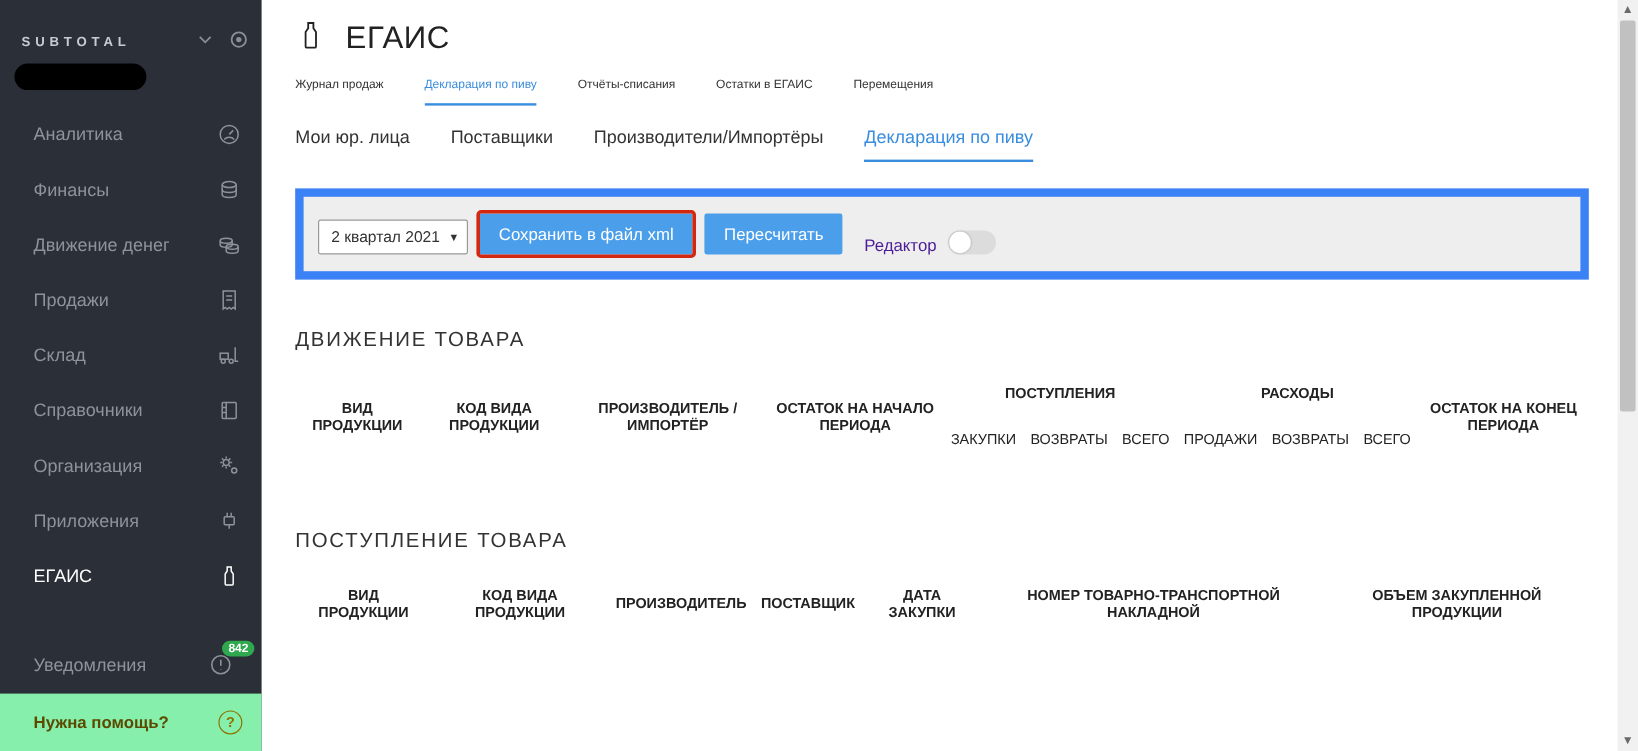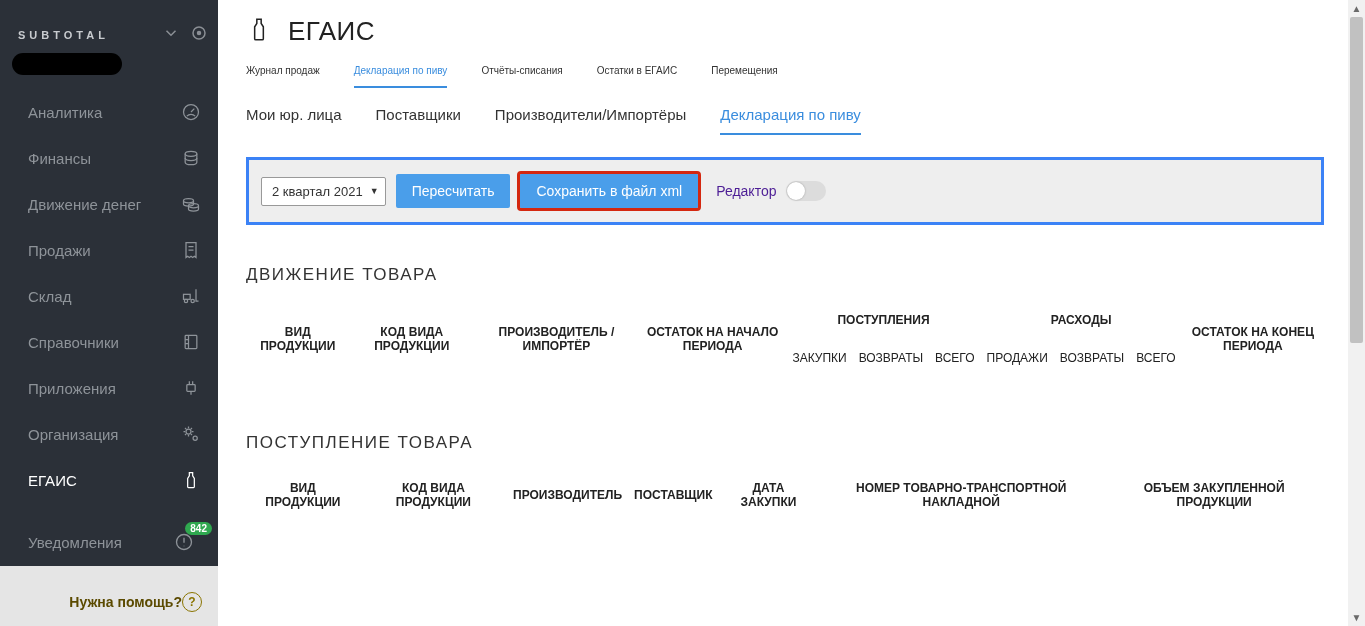--- a/index.html
+++ b/index.html
@@ -17,21 +17,21 @@
   .nav { flex: 1; padding-top: 8px; }
   .nav-item { display: flex; align-items: center; justify-content: space-between; padding: 12px 16px 12px 28px; cursor: pointer; font-size: 15px; color: #8e9399; }
   .nav-item.active { color: #fff; }
   .nav-item .icon { width: 22px; height: 22px; display: flex; align-items: center; justify-content: center; color: #8e9399; }
   .nav-item.active .icon { color: #fff; }
 
   .nav-notif { display: flex; align-items: center; justify-content: space-between; padding: 14px 16px 14px 28px; color: #8e9399; font-size: 15px; }
   .notif-icon-wrap { position: relative; width: 28px; height: 20px; }
   .notif-badge { position: absolute; top: -10px; right: -10px; background: #2fa84f; color: #fff; font-size: 10px; font-weight: 700; padding: 1px 5px; border-radius: 8px; }
 
-  .help-bar { background: #e5e5e5; color: #5b4a00; font-size: 14px; font-weight: 700; padding: 26px 16px 14px 28px; display: flex; align-items: center; justify-content: flex-end; }
+  .help-bar { background: #86efac; color: #5b4a00; font-size: 14px; font-weight: 700; padding: 14px 16px 14px 28px; display: flex; align-items: center; justify-content: space-between; }
   .help-icon { width: 20px; height: 20px; border: 1.5px solid #8a7400; border-radius: 50%; display: flex; align-items: center; justify-content: center; font-size: 12px; color: #8a7400; }
 
   
   .main-wrap { flex: 1; display: flex; height: 100%; }
   .main { flex: 1; overflow-y: auto; padding: 16px 24px 40px 28px; }
   .vscroll { width: 17px; background: #f1f1f1; display: flex; flex-direction: column; justify-content: space-between; align-items: center; }
   .vscroll .arrow { width: 100%; height: 17px; display:flex; align-items:center; justify-content:center; color:#6a6a6a; font-size:10px; cursor:pointer; }
   .vscroll .track { flex:1; width:100%; position:relative; }
   .vscroll .thumb { position:absolute; left:2px; right:2px; top:0; height:55%; background:#c1c1c1; border-radius:2px; }
 
@@ -39,21 +39,21 @@
   .page-title { font-size: 26px; font-weight: 400; letter-spacing: 0.5px; color: #222; }
 
   .tabs { display: flex; gap: 34px; font-size: 10px; margin-bottom: 18px; }
   .tab { padding-bottom: 10px; cursor: pointer; color: #333; }
   .tab.active { color: #3a8dde; border-bottom: 2px solid #3a8dde; }
 
   .subtabs { display: flex; gap: 34px; font-size: 15px; margin-bottom: 22px; }
   .subtab { padding-bottom: 10px; cursor: pointer; color: #333; }
   .subtab.active { color: #3a8dde; border-bottom: 2px solid #3a8dde; }
 
-  .toolbar { background: #eeeeee; border: 3px solid #3b82f6; padding: 14px 12px; display: flex; align-items: center; gap: 10px; margin-bottom: 40px; }
+  .toolbar { background: #eeeeee; border: 7px solid #3b82f6; padding: 14px 12px; display: flex; align-items: flex-end; gap: 10px; margin-bottom: 40px; }
   .dropdown { background: #fff; border: 1px solid #999; border-radius: 2px; padding: 6px 22px 6px 10px; font-size: 13px; position: relative; cursor: pointer; white-space: nowrap; }
   .dropdown::after { content: "▼"; font-size: 9px; position: absolute; right: 6px; top: 50%; transform: translateY(-50%); color: #333; }
   .btn { background: #4a9eea; color: #fff; border: none; padding: 9px 16px; font-size: 14px; border-radius: 2px; cursor: pointer; }
   .btn.highlight { outline: 3px solid #d4270f; border-radius: 1px; }
   .editor-label { margin-left: 8px; font-size: 14px; color: #4c1d95; }
   .toggle { width: 40px; height: 20px; background: #dcdcdc; border-radius: 10px; position: relative; cursor: pointer; }
   .toggle .knob { width: 18px; height: 18px; background: #fff; border-radius: 50%; position: absolute; top: 1px; left: 1px; box-shadow: 0 0 2px rgba(0,0,0,.3); }
 
   .section-title { font-size: 17px; letter-spacing: 1.5px; color: #333; margin-bottom: 20px; font-weight: 400; }
 
@@ -144,35 +144,35 @@
     <div class="nav-item">
       <span>Справочники</span>
       <span class="icon">
           <svg viewBox="0 0 24 24" fill="none" stroke="currentColor" stroke-width="1.5">
             <rect x="5" y="4" width="14" height="16" rx="1"></rect>
             <path d="M9 4v16M5 9h4M5 14h4"></path>
           </svg>
         </span>
     </div>
     <div class="nav-item">
-      <span>Приложения</span>
-      <span class="icon">
-          <svg viewBox="0 0 24 24" fill="none" stroke="currentColor" stroke-width="1.5">
-            <rect x="7" y="8" width="10" height="8" rx="1"></rect>
-            <path d="M10 8V4M14 8V4M12 16v4"></path>
-          </svg>
-        </span>
-    </div>
-    <div class="nav-item">
       <span>Организация</span>
       <span class="icon">
           <svg viewBox="0 0 24 24" fill="none" stroke="currentColor" stroke-width="1.5">
             <circle cx="9" cy="9" r="3"></circle>
             <path d="M9 3v2M9 13v2M3 9h2M13 9h2M4.8 4.8l1.4 1.4M11.8 11.8l1.4 1.4M4.8 13.2l1.4-1.4M11.8 6.2l1.4-1.4"></path>
             <circle cx="17" cy="17" r="2.5"></circle>
+          </svg>
+        </span>
+    </div>
+    <div class="nav-item">
+      <span>Приложения</span>
+      <span class="icon">
+          <svg viewBox="0 0 24 24" fill="none" stroke="currentColor" stroke-width="1.5">
+            <rect x="7" y="8" width="10" height="8" rx="1"></rect>
+            <path d="M10 8V4M14 8V4M12 16v4"></path>
           </svg>
         </span>
     </div>
     <div class="nav-item active">
       <span>ЕГАИС</span>
       <span class="icon">
           <svg viewBox="0 0 24 24" fill="none" stroke="currentColor" stroke-width="1.5">
             <path d="M10 3h4v4l2 3v10a1 1 0 0 1-1 1H9a1 1 0 0 1-1-1V10l2-3V3z"></path>
           </svg>
         </span>
@@ -218,22 +218,22 @@
 
   <div class="subtabs">
     <div class="subtab">Мои юр. лица</div>
     <div class="subtab">Поставщики</div>
     <div class="subtab">Производители/Импортёры</div>
     <div class="subtab active">Декларация по пиву</div>
   </div>
 
   <div class="toolbar">
     <div class="dropdown">2 квартал 2021</div>
+    <button class="btn highlight">Сохранить в файл xml</button>
     <button class="btn">Пересчитать</button>
-    <button class="btn highlight">Сохранить в файл xml</button>
     <span class="editor-label">Редактор</span>
     <div class="toggle">
           <div class="knob"></div>
         </div>
   </div>
 
   <h2 class="section-title">ДВИЖЕНИЕ ТОВАРА</h2>
   <table class="movement">
     <thead>
       <tr>

